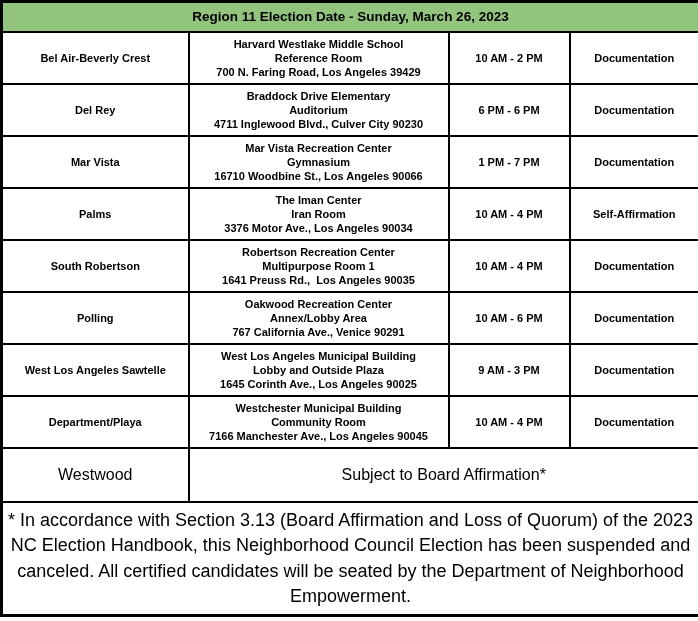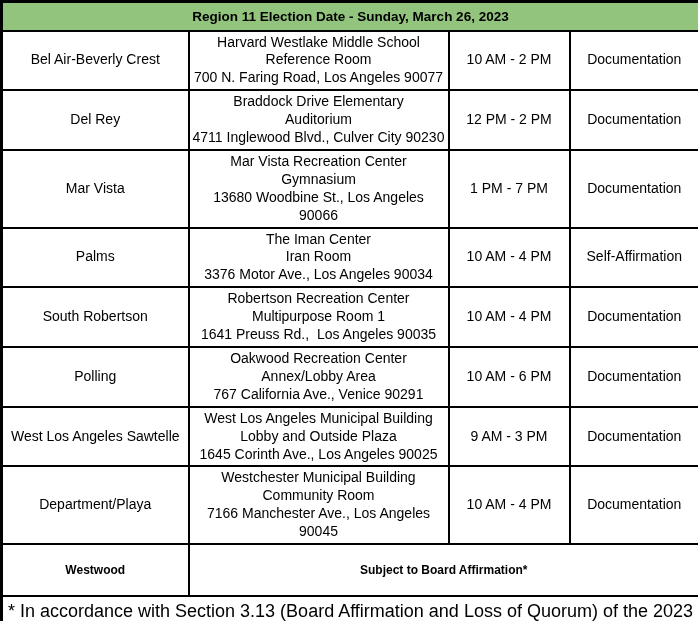--- a/index.html
+++ b/index.html
@@ -39,31 +39,30 @@
   }
   .header-row th {
     height: 40px;
     font-size: 13.5px;
     font-weight: bold;
     background: var(--header-green);
     line-height: 1.35;
   }
   .data-row td {
     height: 50px;
-    font-size: 14px;
-    font-weight: normal;
+    font-size: 11px;
+    font-weight: bold;
     line-height: 1.28;
   }
   .data-row td.place-cell div {
     white-space: pre-wrap;
   }
   .westwood-row td {
     height: 52px;
-    font-size: 12px;
-    font-weight: bold;
+    font-size: 16px;
   }
   .footnote-row td {
     height: 56px;
     text-align: left;
     vertical-align: middle;
     font-size: 18px;
     line-height: 1.42;
     padding: 3px 5px;
   }
 </style>
@@ -83,43 +82,43 @@
         <tr class="title-row">
       <td colspan="4">Region 11 Election Date - Sunday, March 26, 2023</td>
     </tr>
 
 
     <tr class="data-row">
       <td>Bel Air-Beverly Crest</td>
       <td class="place-cell">
         <div>Harvard Westlake Middle School</div>
         <div>Reference Room</div>
-        <div>700 N. Faring Road, Los Angeles 90077</div>
+        <div>700 N. Faring Road, Los Angeles 39429</div>
       </td>
       <td>10 AM - 2 PM</td>
       <td>Documentation</td>
     </tr>
 
     <tr class="data-row">
       <td>Del Rey</td>
       <td class="place-cell">
         <div>Braddock Drive Elementary</div>
         <div>Auditorium</div>
         <div>4711 Inglewood Blvd., Culver City 90230</div>
       </td>
-      <td>12 PM - 2 PM</td>
+      <td>6 PM - 6 PM</td>
       <td>Documentation</td>
     </tr>
 
     <tr class="data-row">
       <td>Mar Vista</td>
       <td class="place-cell">
         <div>Mar Vista Recreation Center</div>
         <div>Gymnasium</div>
-        <div>13680 Woodbine St., Los Angeles 90066</div>
+        <div>16710 Woodbine St., Los Angeles 90066</div>
       </td>
       <td>1 PM - 7 PM</td>
       <td>Documentation</td>
     </tr>
 
     <tr class="data-row">
       <td>Palms</td>
       <td class="place-cell">
         <div>The Iman Center</div>
         <div>Iran Room</div>

